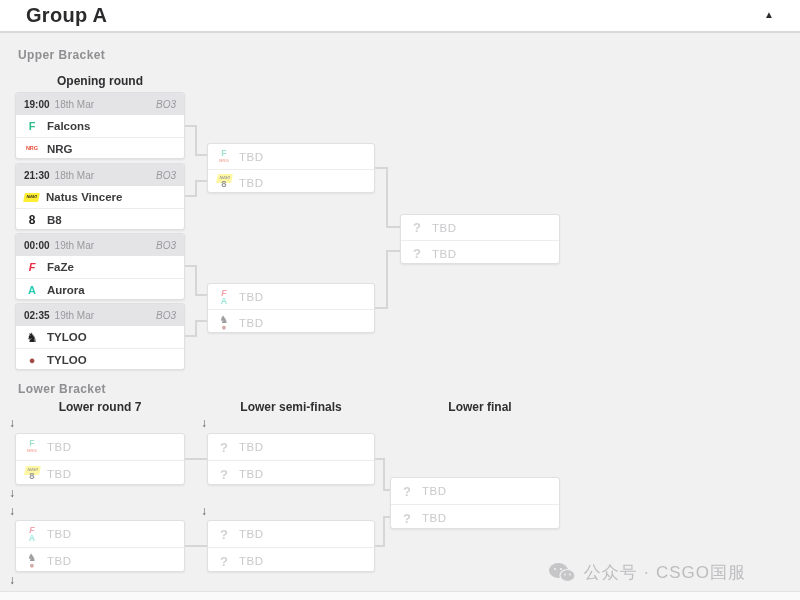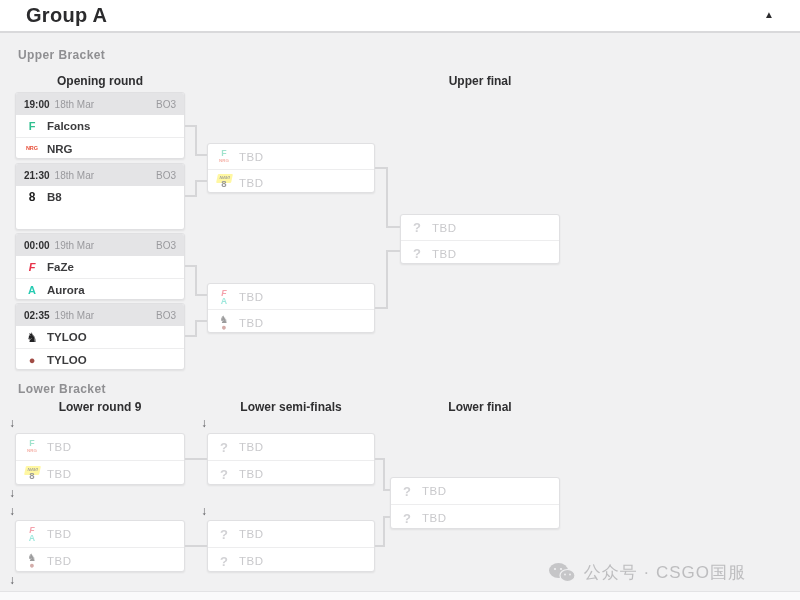--- a/index.html
+++ b/index.html
@@ -12,21 +12,21 @@
   .collapse{position:absolute;right:26px;top:9px;font-size:10px;color:#2b2b2d;cursor:pointer;}
   
   .section-label{position:absolute;font-size:12px;font-weight:bold;color:#8f8f92;letter-spacing:.4px;}
   .col-header{position:absolute;font-size:12px;font-weight:bold;color:#2f2f31;text-align:center;}
   
   .card{position:absolute;background:#fff;border:1px solid #e0e0e2;border-radius:3px;
     box-shadow:0 1px 2px rgba(0,0,0,.07);box-sizing:border-box;overflow:hidden;cursor:pointer;}
   .m-head{height:22px;background:#e4e4e6;display:flex;align-items:center;padding:0 8px;font-size:10px;}
   .m-time{font-weight:bold;color:#2f2f31;}
   .m-date{color:#9a9a9e;margin-left:5px;}
-  .m-fmt{color:#9a9a9e;margin-left:auto;}
+  .m-fmt{color:#9a9a9e;margin-left:auto;font-style:italic;}
   .team-row{height:22px;display:flex;align-items:center;padding:0 8px;gap:7px;}
   .team-row + .team-row{border-top:1px solid #ededee;}
   .tbd-row{height:25px;display:flex;align-items:center;padding:0 8px;gap:7px;}
   .tbd-row + .tbd-row{border-top:1px solid #ededee;}
   .tbd-row-l{height:26px;display:flex;align-items:center;padding:0 8px;gap:7px;}
   .tbd-row-l + .tbd-row-l{border-top:1px solid #ededee;}
   .team-name{font-size:11.5px;color:#3b3b3d;font-weight:bold;}
   .tbd-text{font-size:11.5px;color:#c9c9cc;letter-spacing:.5px;}
   
   .logo{display:inline-flex;width:16px;height:14px;align-items:center;justify-content:center;
@@ -54,23 +54,22 @@
 
   <div class="topbar">
     <div class="group-title">Group A</div>
     <div class="collapse">▲</div>
   </div>
 
   <div class="section-label" style="left:18px;top:48px">Upper Bracket</div>
   <div class="section-label" style="left:18px;top:382px">Lower Bracket</div>
 
   <div class="col-header" style="left:15px;top:74px;width:170px">Opening round</div>
-  <div class="col-header" style="left:400px;top:74px;width:160px">Upper final</div>
-
-  <div class="col-header" style="left:15px;top:400px;width:170px">Lower round 9</div>
+
+  <div class="col-header" style="left:15px;top:400px;width:170px">Lower round 7</div>
   <div class="col-header" style="left:400px;top:400px;width:160px">Lower final</div>
   <div class="col-header" style="left:207px;top:400px;width:168px">Lower semi-finals</div>
 
   <div class="card" style="left:15px;top:92px;width:170px;height:67px">
     <div class="m-head">
       <span class="m-time">19:00</span>
       <span class="m-date">18th Mar</span>
       <span class="m-fmt">BO3</span>
     </div>
     <div class="team-row">
@@ -81,20 +80,24 @@
       <span class="logo" style="color: rgb(232, 80, 58); font-size: 5.5px;">NRG</span>
       <span class="team-name">NRG</span>
     </div>
   </div>
 
   <div class="card" style="left:15px;top:163px;width:170px;height:67px">
     <div class="m-head">
       <span class="m-time">21:30</span>
       <span class="m-date">18th Mar</span>
       <span class="m-fmt">BO3</span>
+    </div>
+    <div class="team-row">
+      <span class="logo" style="color: rgb(27, 27, 27); font-size: 4.5px; background: rgb(255, 238, 50); height: 9px; width: 15px; border-radius: 1px; transform: skewX(-12deg);">NAVI</span>
+      <span class="team-name">Natus Vincere</span>
     </div>
     <div class="team-row">
       <span class="logo" style="color: rgb(30, 30, 30); font-size: 12px;">8</span>
       <span class="team-name">B8</span>
     </div>
   </div>
 
   <div class="card" style="left:15px;top:233px;width:170px;height:67px">
     <div class="m-head">
       <span class="m-time">00:00</span>

